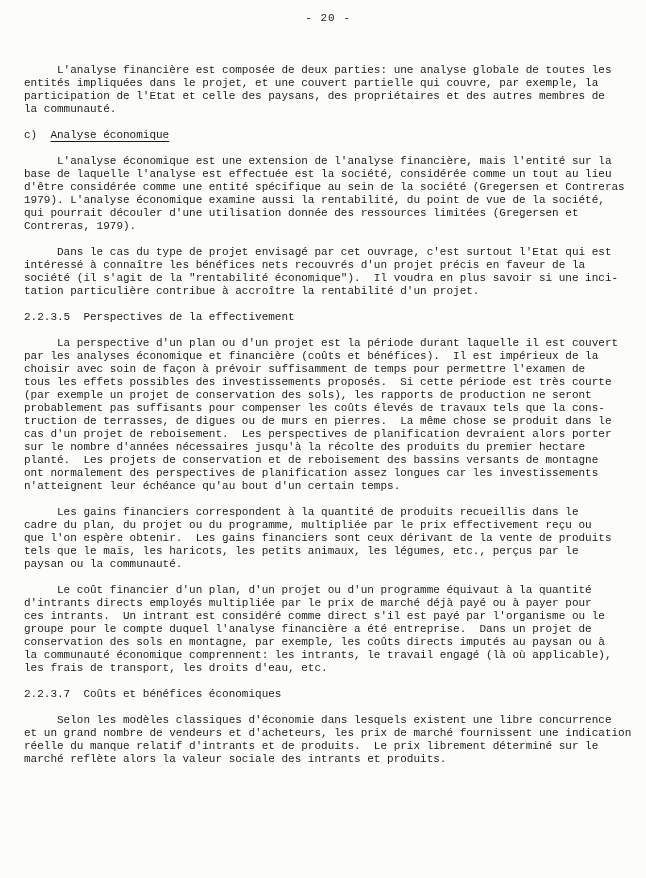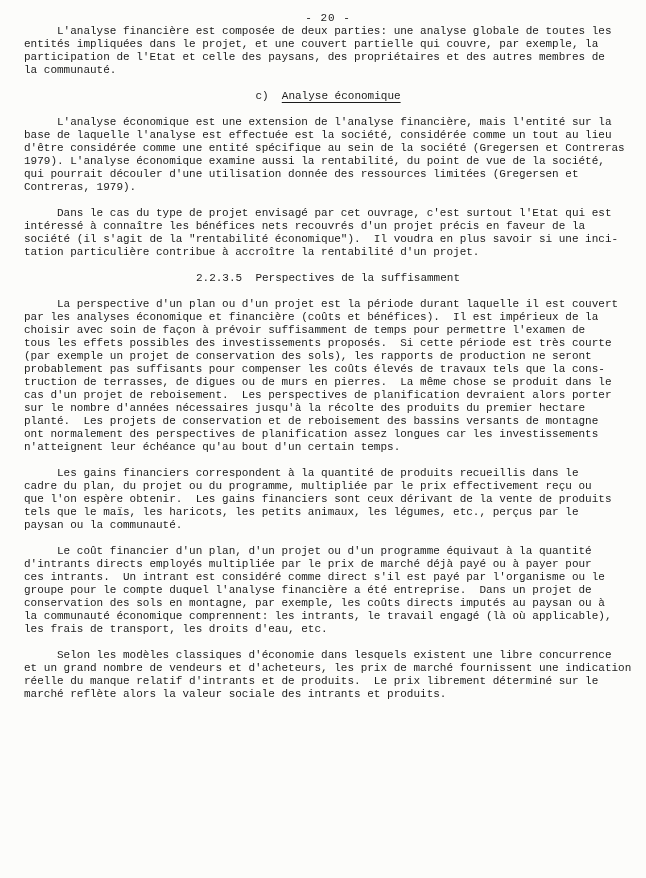--- a/index.html
+++ b/index.html
@@ -18,30 +18,30 @@
     font-size: 11px;
     line-height: 13px;
     overflow: hidden;
     box-sizing: border-box;
     padding: 12px 14px 0 24px;
     -webkit-font-smoothing: antialiased;
   }
   .page-number {
     text-align: center;
     letter-spacing: 1px;
+    margin-bottom: 39px; 
   }
   .doc-body > div {
     margin: 0 0 13px 0;
   }
   .para {
     white-space: pre;
   }
   .heading {
     white-space: pre;
-    text-align: center;
   }
   .underlined {
     text-decoration: underline;
     text-underline-offset: 3px;
   }
 </style>
 </head>
 <body>
 
 <div class="page">
@@ -55,21 +55,21 @@
       <div class="para">     L'analyse économique est une extension de l'analyse financière, mais l'entité sur la
 base de laquelle l'analyse est effectuée est la société, considérée comme un tout au lieu
 d'être considérée comme une entité spécifique au sein de la société (Gregersen et Contreras
 1979). L'analyse économique examine aussi la rentabilité, du point de vue de la société,
 qui pourrait découler d'une utilisation donnée des ressources limitées (Gregersen et
 Contreras, 1979).</div>
       <div class="para">     Dans le cas du type de projet envisagé par cet ouvrage, c'est surtout l'Etat qui est
 intéressé à connaître les bénéfices nets recouvrés d'un projet précis en faveur de la
 société (il s'agit de la "rentabilité économique").  Il voudra en plus savoir si une inci-
 tation particulière contribue à accroître la rentabilité d'un projet.</div>
-      <div class="heading">2.2.3.5  Perspectives de la suffisamment</div>
+      <div class="heading">2.2.3.5  Perspectives de la effectivement</div>
       <div class="para">     La perspective d'un plan ou d'un projet est la période durant laquelle il est couvert
 par les analyses économique et financière (coûts et bénéfices).  Il est impérieux de la
 choisir avec soin de façon à prévoir suffisamment de temps pour permettre l'examen de
 tous les effets possibles des investissements proposés.  Si cette période est très courte
 (par exemple un projet de conservation des sols), les rapports de production ne seront
 probablement pas suffisants pour compenser les coûts élevés de travaux tels que la cons-
 truction de terrasses, de digues ou de murs en pierres.  La même chose se produit dans le
 cas d'un projet de reboisement.  Les perspectives de planification devraient alors porter
 sur le nombre d'années nécessaires jusqu'à la récolte des produits du premier hectare
 planté.  Les projets de conservation et de reboisement des bassins versants de montagne
@@ -80,18 +80,19 @@
 que l'on espère obtenir.  Les gains financiers sont ceux dérivant de la vente de produits
 tels que le maïs, les haricots, les petits animaux, les légumes, etc., perçus par le
 paysan ou la communauté.</div>
       <div class="para">     Le coût financier d'un plan, d'un projet ou d'un programme équivaut à la quantité
 d'intrants directs employés multipliée par le prix de marché déjà payé ou à payer pour
 ces intrants.  Un intrant est considéré comme direct s'il est payé par l'organisme ou le
 groupe pour le compte duquel l'analyse financière a été entreprise.  Dans un projet de
 conservation des sols en montagne, par exemple, les coûts directs imputés au paysan ou à
 la communauté économique comprennent: les intrants, le travail engagé (là où applicable),
 les frais de transport, les droits d'eau, etc.</div>
+      <div class="heading">2.2.3.7  Coûts et bénéfices économiques</div>
       <div class="para">     Selon les modèles classiques d'économie dans lesquels existent une libre concurrence
 et un grand nombre de vendeurs et d'acheteurs, les prix de marché fournissent une indication
 réelle du manque relatif d'intrants et de produits.  Le prix librement déterminé sur le
 marché reflète alors la valeur sociale des intrants et produits.</div>
     </div>
 </div>
 
 </body></html>

